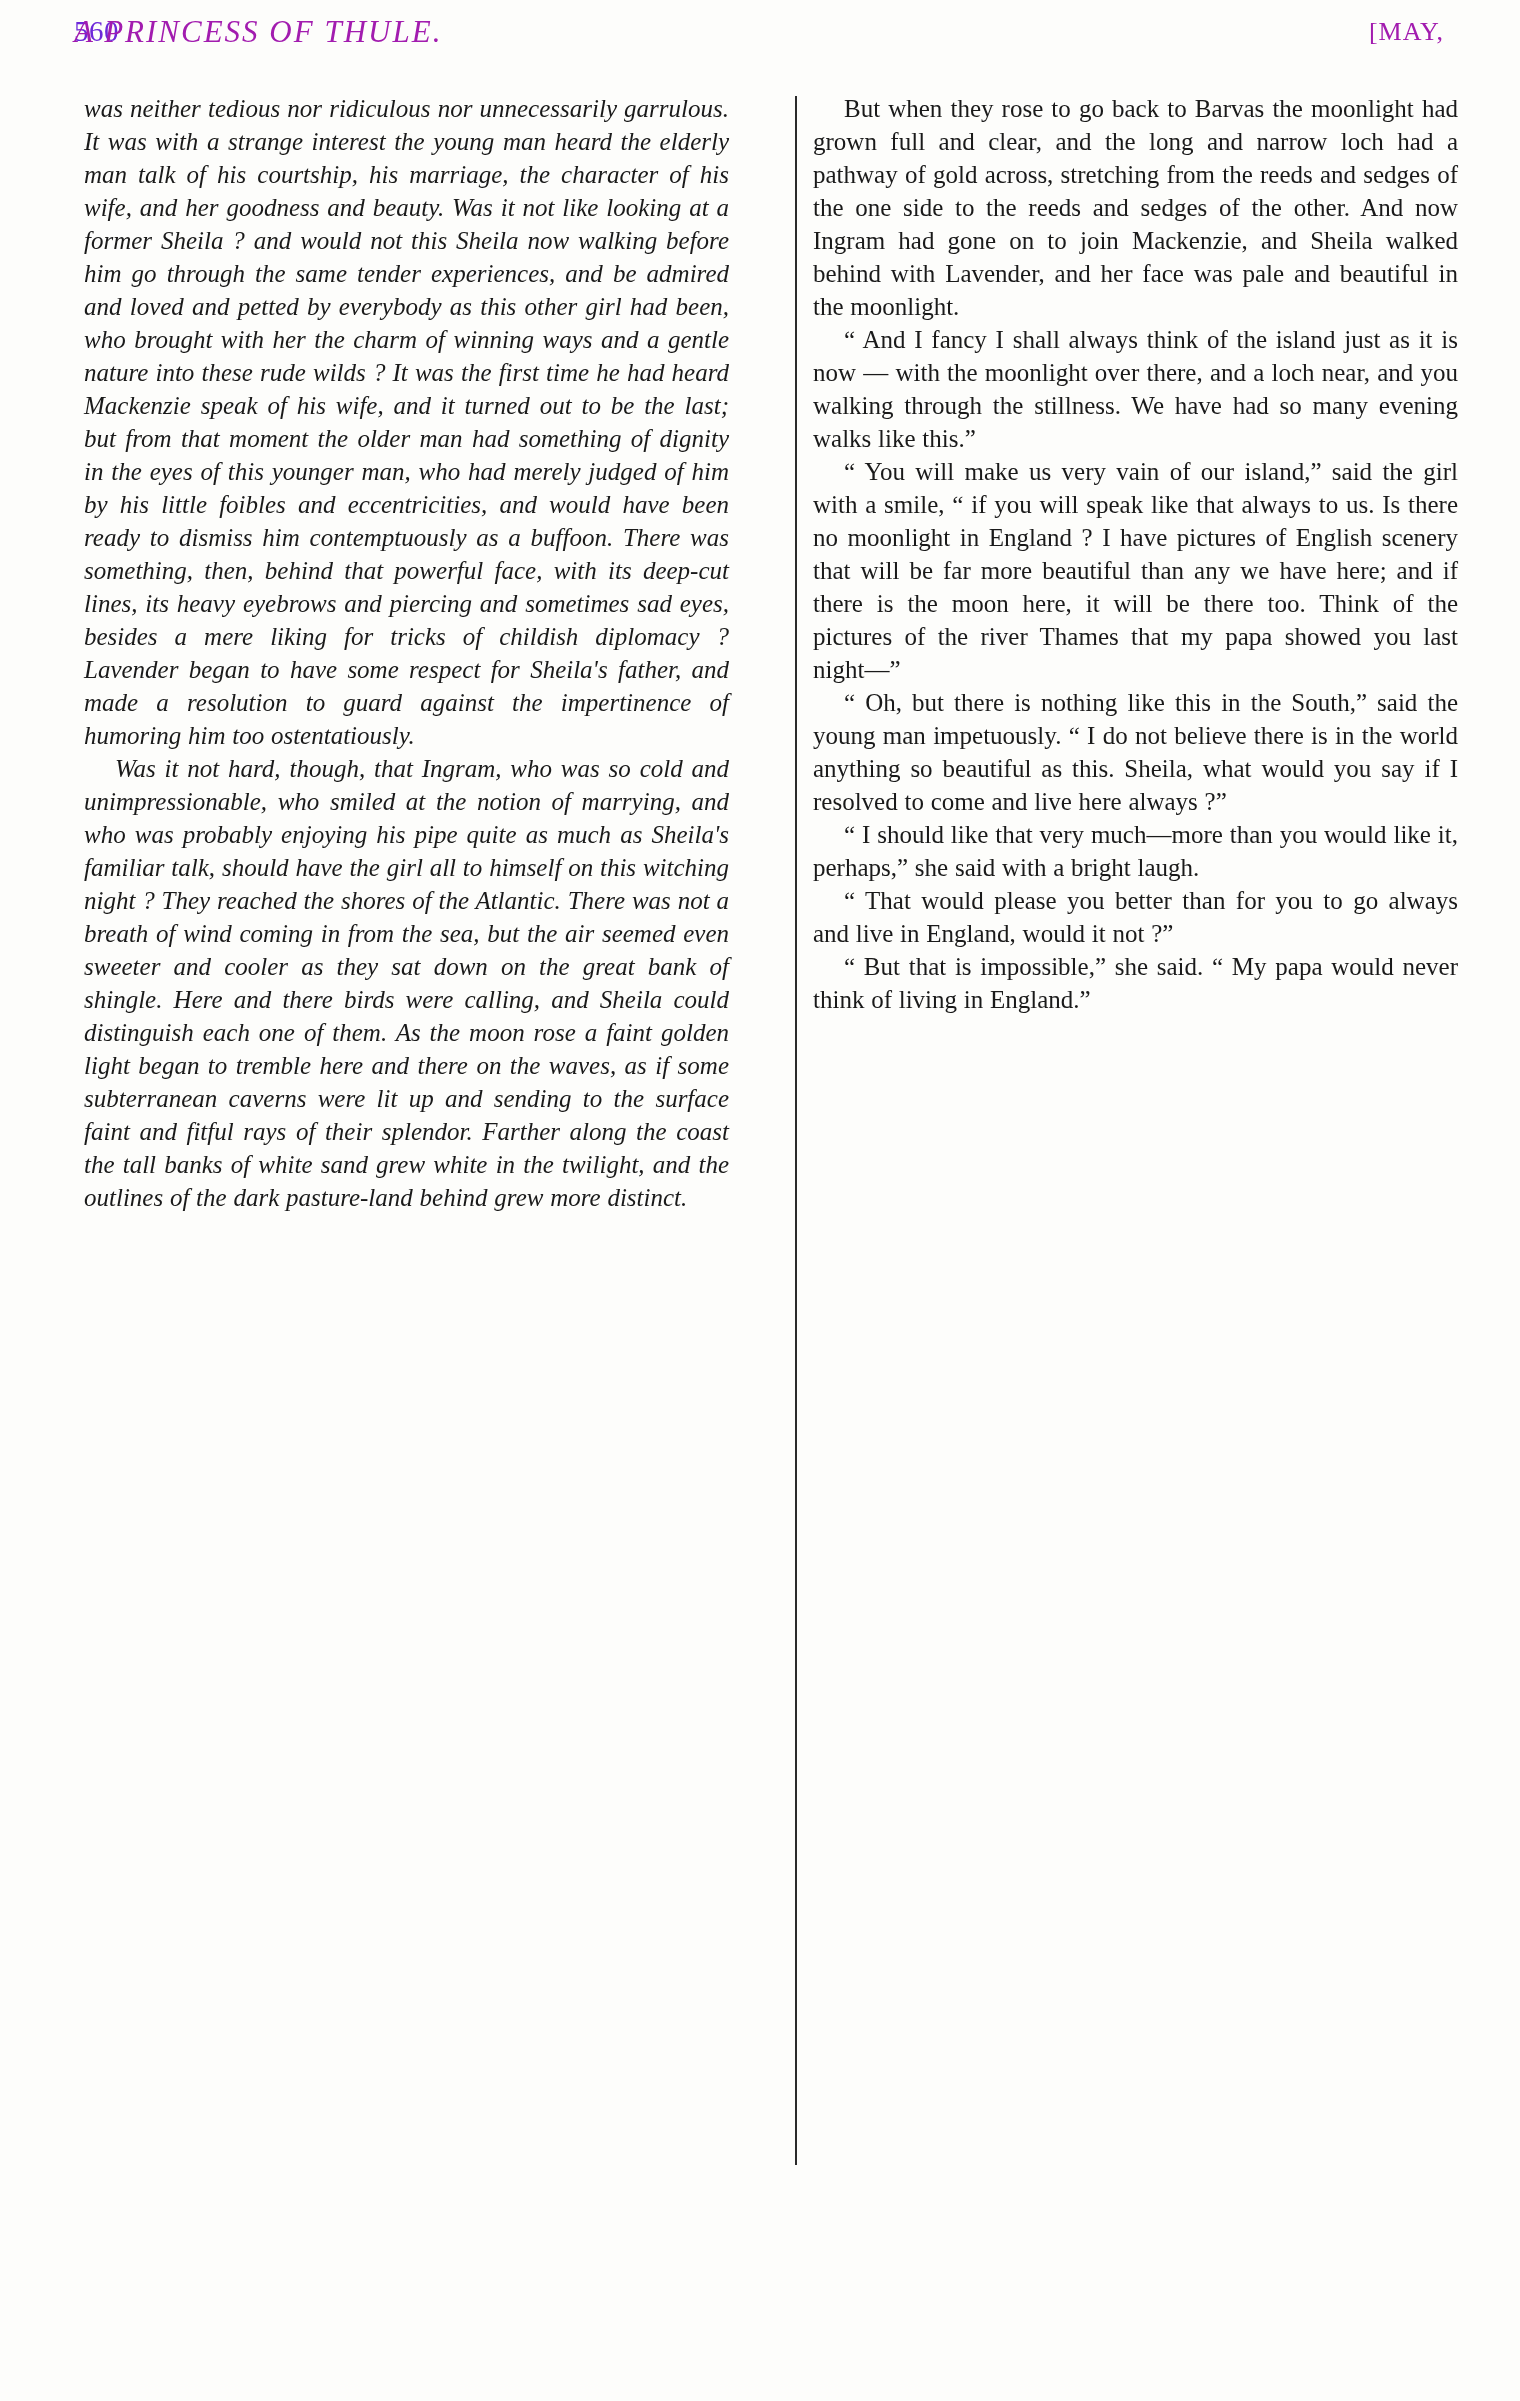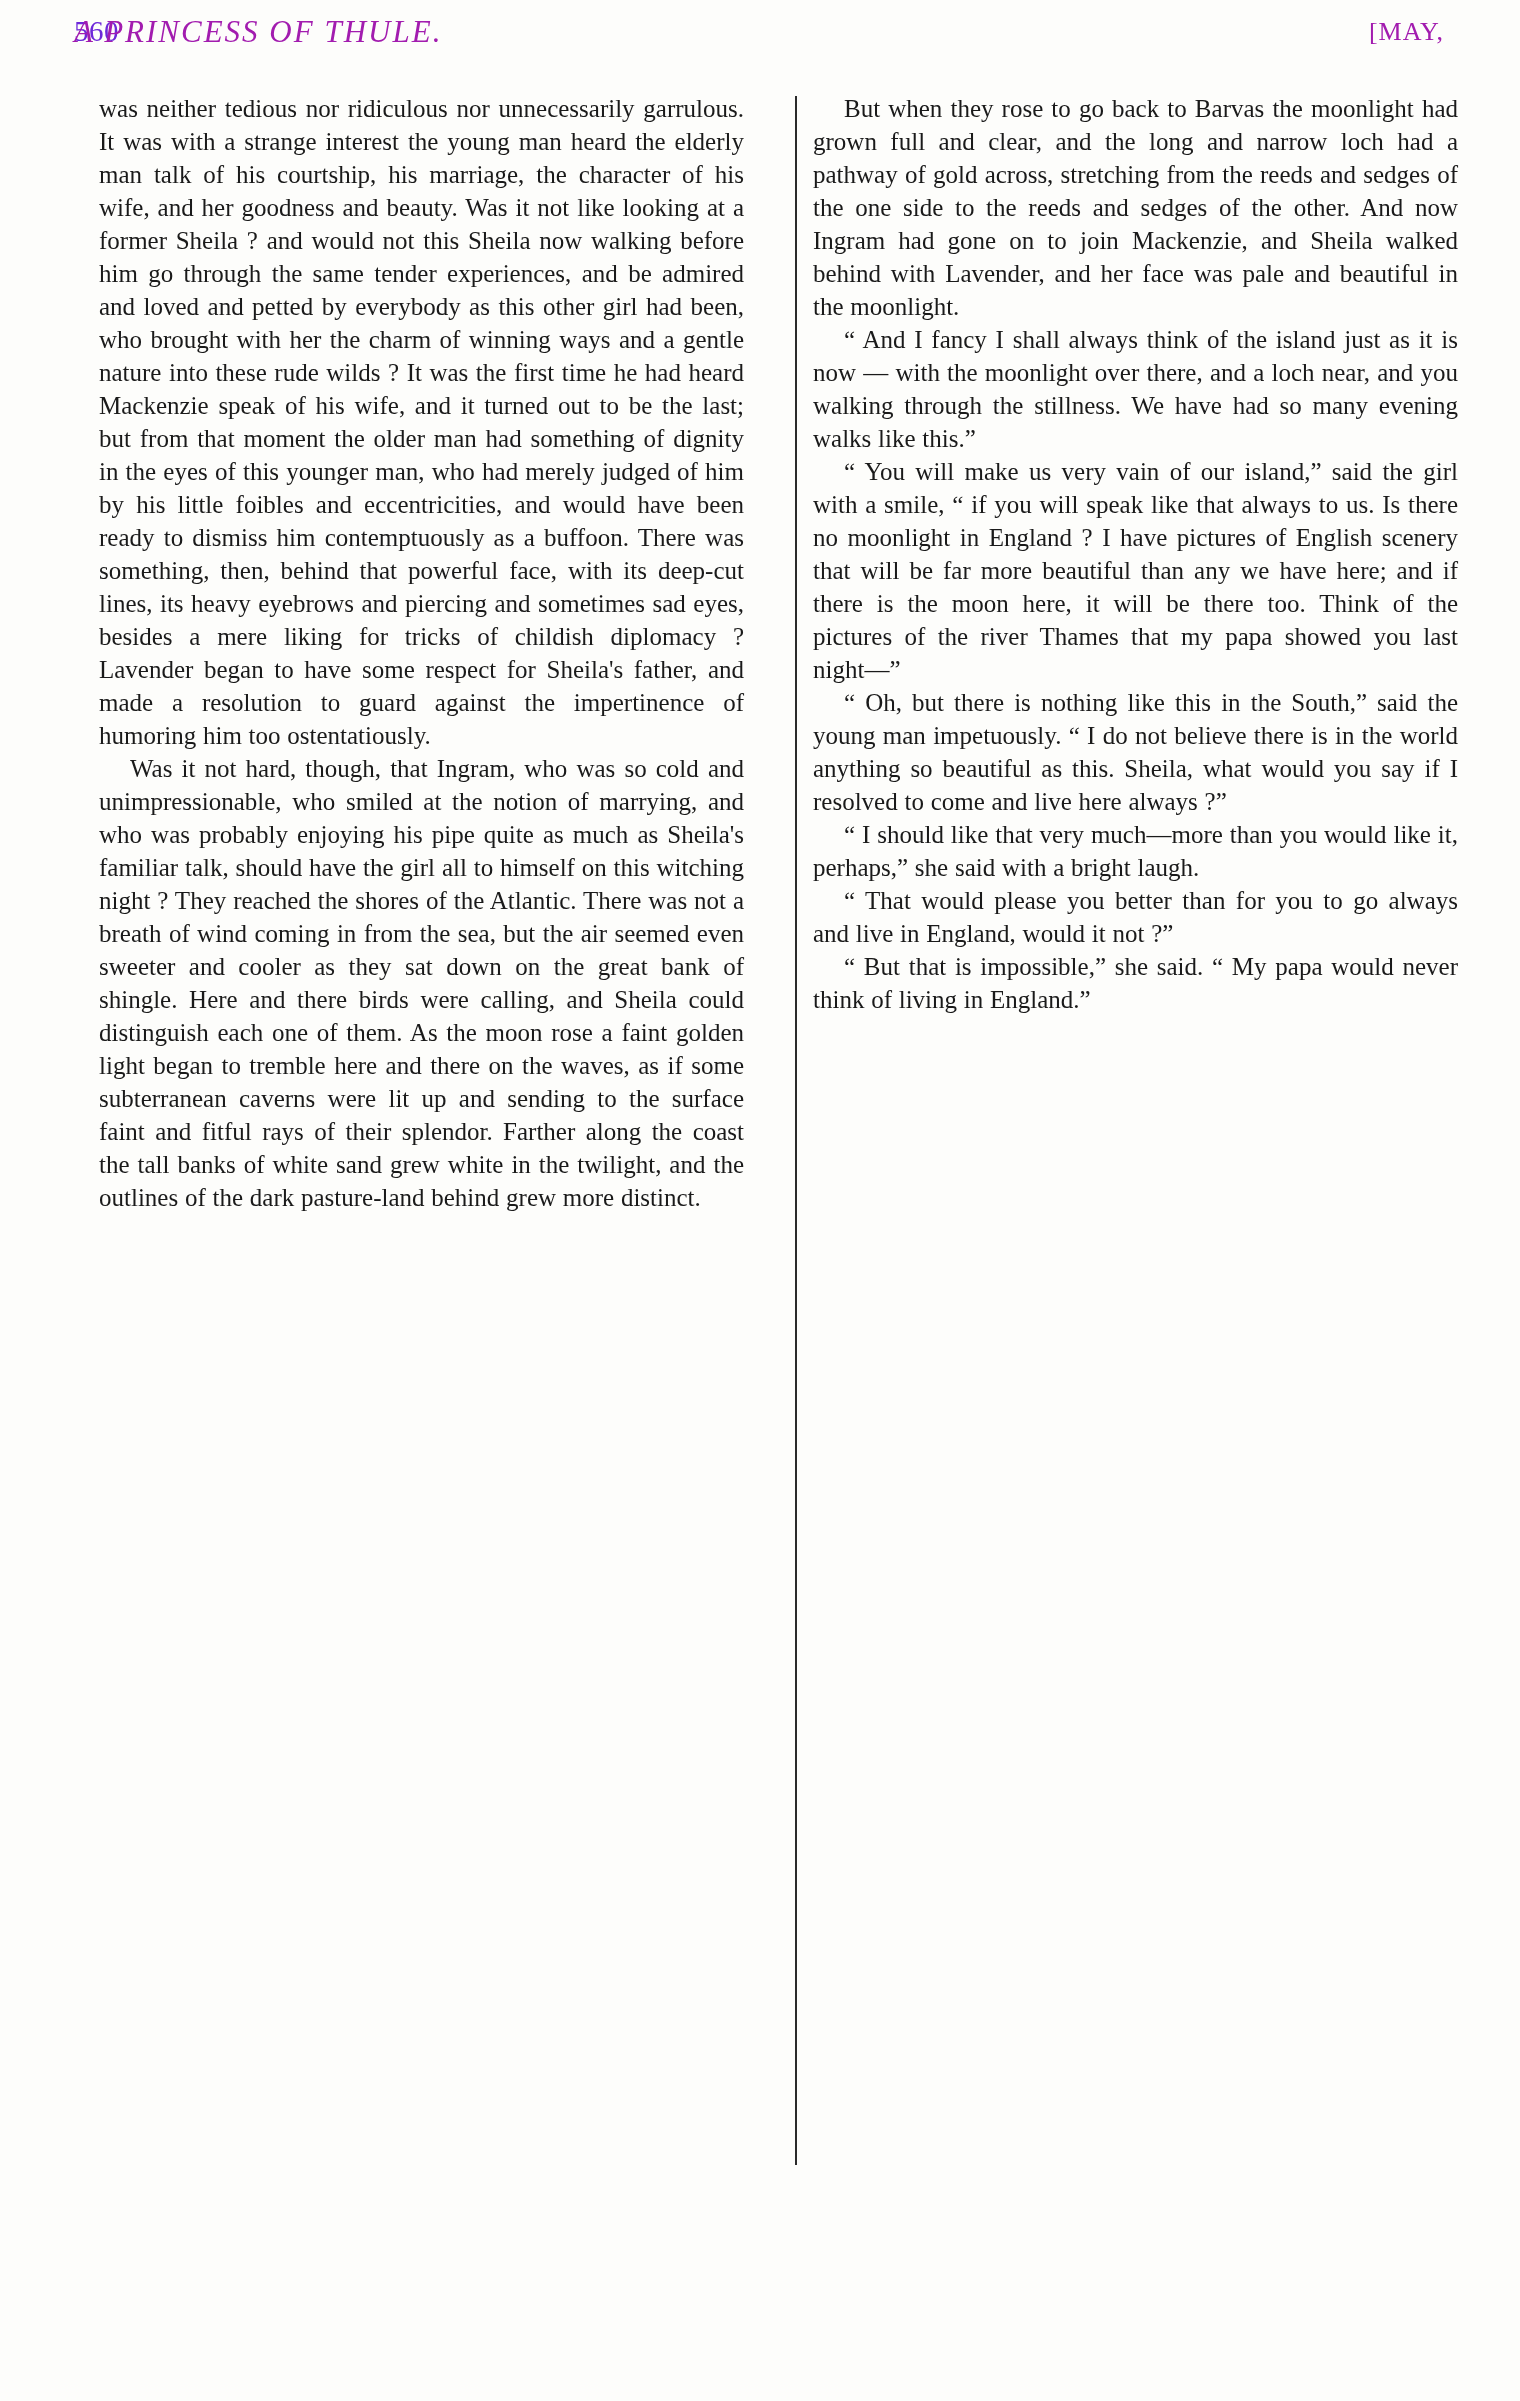--- a/index.html
+++ b/index.html
@@ -63,21 +63,21 @@
     position: absolute;
     left: 74px;
     top: 92px;
     width: 1370px;
   }
   .col {
     position: absolute;
     top: 0;
     width: 645px;
   }
-  .col-left { left: 25px; }
+  .col-left { left: 10px; font-style: italic; }
   .col-right { left: 739px; }
   .rule {
     position: absolute;
     left: 721px;
     top: 4px;
     width: 1.5px;
     height: 2069px;
     background: #2a2a2a;
   }
   p {

